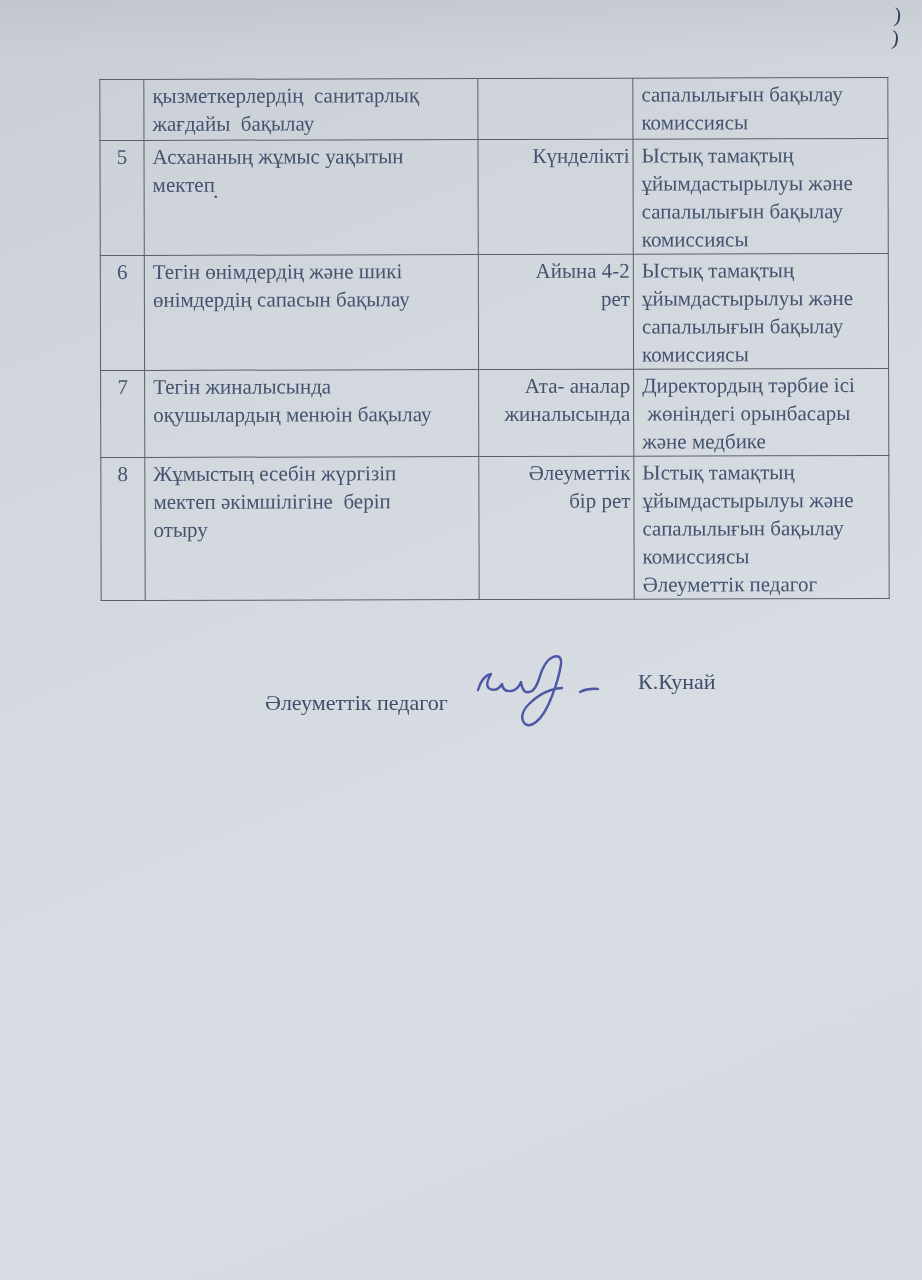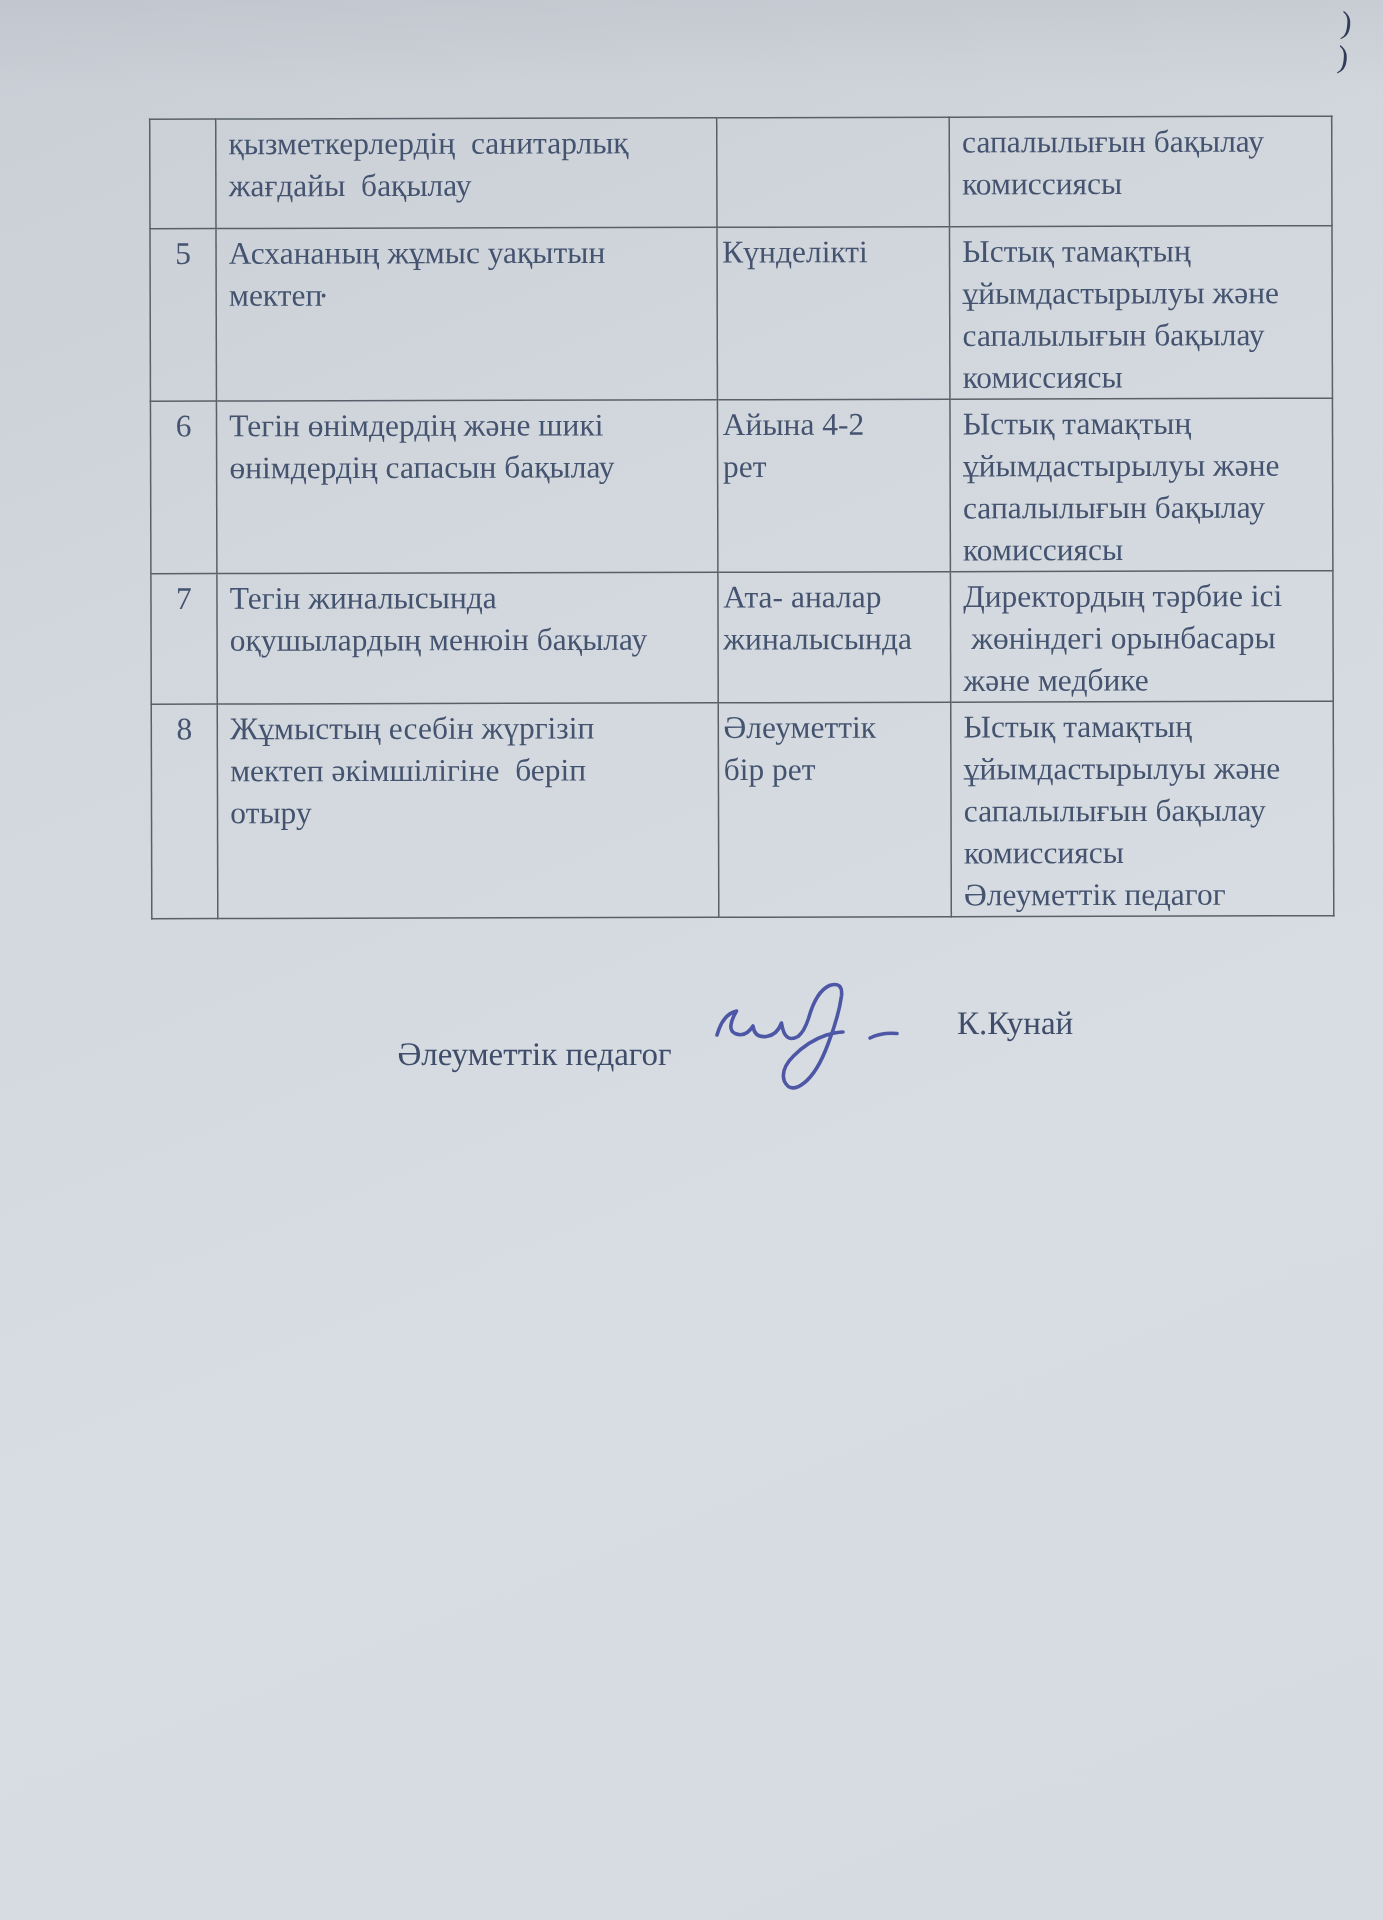--- a/index.html
+++ b/index.html
@@ -46,22 +46,22 @@
   table.schedule td {
     border: 1px solid #596069;
     vertical-align: top;
     font-size: 21px;
     line-height: 28px;
     color: #44536f;
     white-space: pre-wrap;
     overflow: hidden;
   }
   td.c-num  { text-align: center; padding-top: 2px; }
-  td.c-task { padding: 2px 4px 14px 8px; }
-  td.c-freq { text-align: left; padding: 2px 3px; }
+  td.c-task { padding: 2px 4px 2px 8px; }
+  td.c-freq { text-align: right; padding: 2px 3px; }
   td.c-resp { padding: 2px 4px 0 8px; }
   tr.r-part td { height: 55px; }
   tr.r-5 td { height: 110px; }
   tr.r-6 td { height: 115px; }
   tr.r-7 td { height: 80px; }
   tr.r-8 td { height: 127px; }
   .stray-dot {
     position: absolute;
     left: 213px;
     top: 178px;

